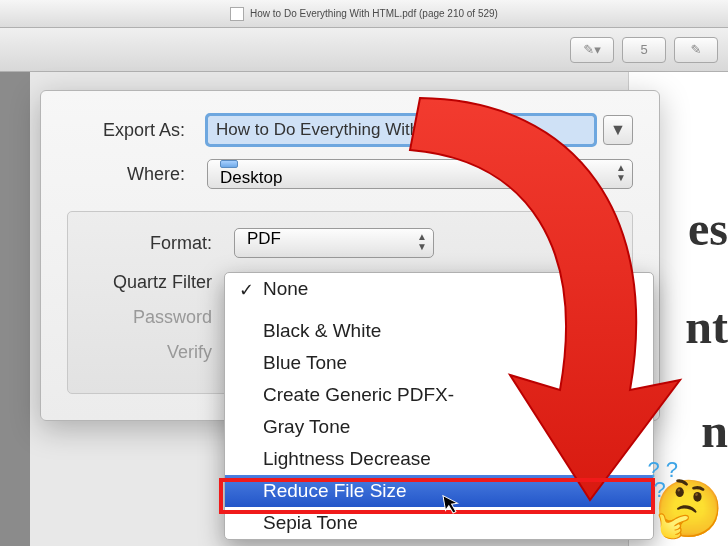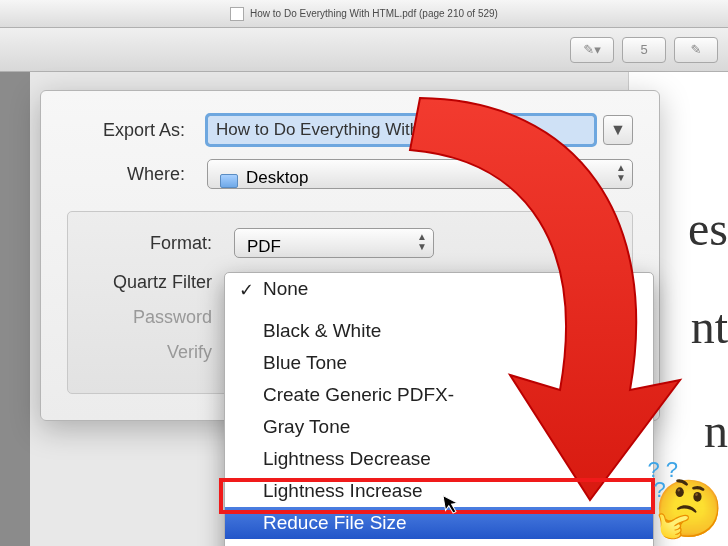--- a/index.html
+++ b/index.html
@@ -56,21 +56,21 @@
       left:0; top:72px;
       width:30px; height:474px;
       background:#8b8b8b;
     }
     .ghost-text {
       position:absolute;
       right:0;
       font-family: Georgia, serif;
       font-size: 48px;
       color:#333;
-      font-weight: normal;
+      font-weight: bold;
       line-height:1.3;
     }
     .sheet {
       position: absolute;
       top: 90px;
       left: 40px;
       width: 620px;
       background: linear-gradient(#f7f7f7,#ececec);
       border: 1px solid #b5b5b5;
       border-radius: 6px;
@@ -131,23 +131,24 @@
       margin-top: 22px;
     }
     .select {
       height: 30px;
       background: linear-gradient(#fdfdfd,#e2e2e2);
       border: 1px solid #9a9a9a;
       border-radius: 5px;
       padding: 0 26px 0 12px;
       font-size: 17px;
       display: flex;
-      align-items: flex-end;
+      align-items: flex-start;
       position: relative;
       min-width: 200px;
+      flex-direction: column;
     }
     .select .arrows {
       position:absolute; right:6px; top:3px;
       font-size:10px; line-height:10px; color:#555;
       display:flex; flex-direction:column;
     }
     .dropdown {
       position: absolute;
       left: 224px;
       top: 272px;
@@ -271,21 +272,20 @@
   <div class="dd-item selected">
     <span class="check">✓</span>
     <span>None</span>
   </div>
   <div class="dd-sep"></div>
   <div class="dd-item"><span>Black &amp; White</span></div>
   <div class="dd-item"><span>Blue Tone</span></div>
   <div class="dd-item"><span>Create Generic PDFX-</span></div>
   <div class="dd-item"><span>Gray Tone</span></div>
   <div class="dd-item"><span>Lightness Decrease</span></div>
-  <div class="dd-item"><span>Lightness Increase</span></div>
   <div class="dd-item hl"><span>Reduce File Size</span></div>
   <div class="dd-item"><span>Sepia Tone</span></div>
 </div>
 
 <div class="highlight-box" style="left:219px;top:478px;width:436px;height:36px"></div>
 
 <svg class="arrow-svg" style="left:320px;top:90px" width="370" height="420">
   <defs>
     <linearGradient id="rg" x1="0" y1="0" x2="0" y2="1">
       <stop offset="0" stop-color="#f23b2f"></stop>

